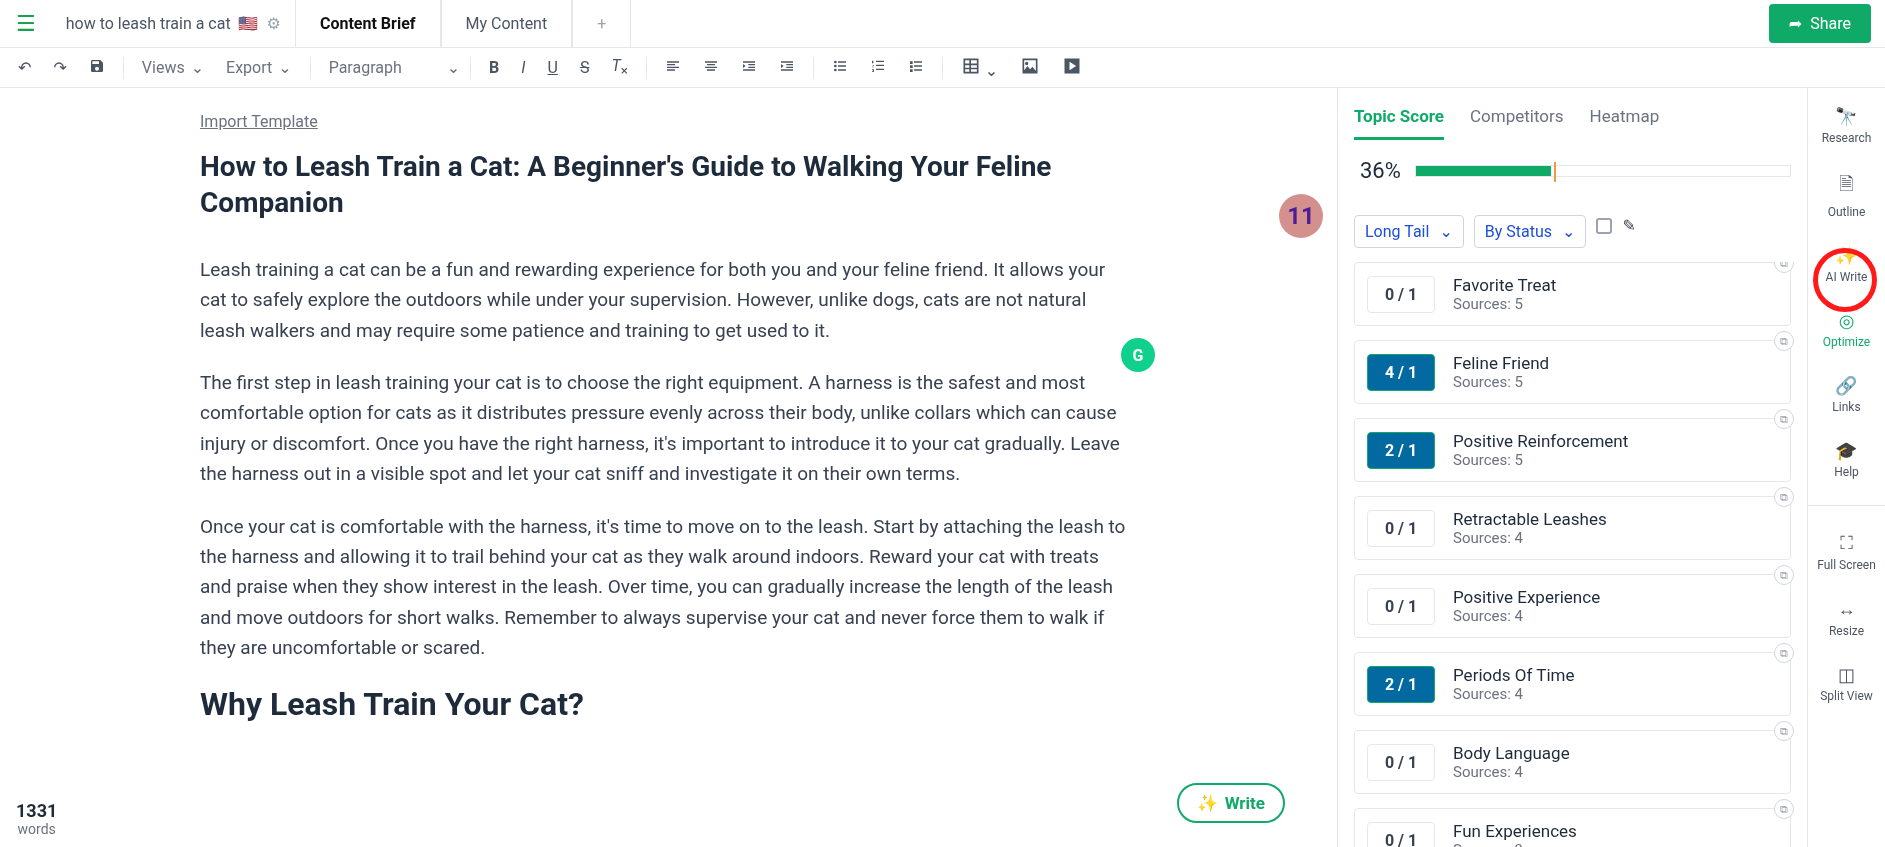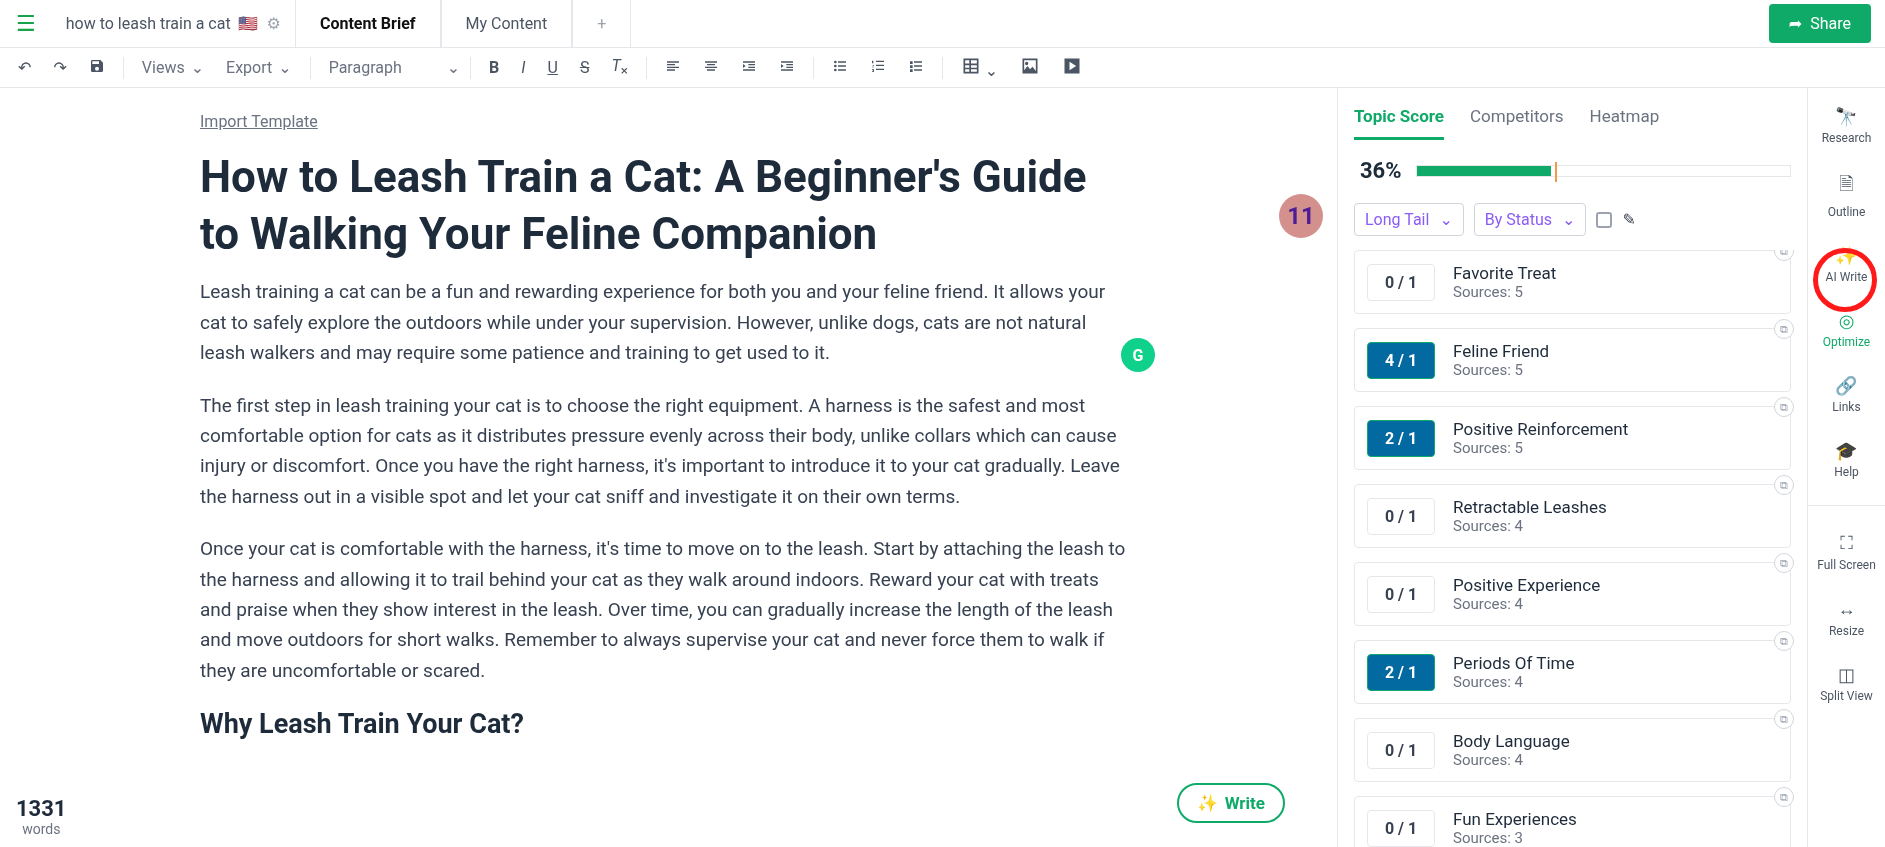--- a/index.html
+++ b/index.html
@@ -19,38 +19,38 @@
 .tb-btn { padding: 6px 8px; cursor: pointer; font-size: 16px; color: #4b5563; }
 .tb-sep { width: 1px; height: 22px; background: #e5e7eb; margin: 0 4px; }
 .tb-dd { display: flex; align-items: center; gap: 6px; padding: 4px 8px; cursor: pointer; }
 .tb-dd.paragraph { width: 120px; }
 .main { flex: 1; display: flex; overflow: hidden; }
 .editor-wrap { flex: 1; position: relative; overflow: auto; }
 .editor { max-width: 930px; margin: 24px 60px 0 200px; }
 .import-link { color: #6b7280; text-decoration: underline; cursor: pointer; }
 .badge-11 { position: absolute; top: 106px; right: 14px; width: 44px; height: 44px; background: #d4908c; border-radius: 50%; color: #4c1d95; display: flex; align-items: center; justify-content: center; font-weight: 700; font-size: 24px; }
 .grammarly { position: absolute; top: 250px; right: 182px; width: 34px; height: 34px; border-radius: 50%; background: #0fd18c; color: #fff; display: flex; align-items: center; justify-content: center; font-weight: 700; }
-h1.article-title { font-size: 44px; font-weight: 700; line-height: 1.3; margin: 18px 0 14px 0; color: #1e2b3b; }
+h1.article-title { font-size: 28px; font-weight: 700; line-height: 1.3; margin: 18px 0 33px 0; color: #1e2b3b; }
 .editor p { font-size: 19px; line-height: 1.6; color: #374151; margin-bottom: 22px; }
-.editor h2 { font-size: 27px; font-weight: 700; margin: 10px 0 20px 0; color: #1e2b3b; }
+.editor h2 { font-size: 32px; font-weight: 700; margin: 10px 0 20px 0; color: #1e2b3b; }
 .wc { position: absolute; bottom: 0; left: 6px; padding: 10px; text-align: center; }
-.wc .n { font-weight: 700; font-size: 22px; color: #1e2b3b; }
+.wc .n { font-weight: 700; font-size: 18px; color: #1e2b3b; }
 .wc .l { font-size: 14px; color: #6b7280; }
 .write-btn { position: absolute; bottom: 24px; right: 52px; border: 2px solid #0fa968; color: #0fa968; background: #fff; padding: 8px 18px; border-radius: 22px; font-weight: 700; font-size: 17px; display: flex; align-items: center; gap: 6px; cursor: pointer; }
 .right-panel { width: 470px; border-left: 1px solid #e5e7eb; display: flex; flex-direction: column; padding-top: 0; }
 .rp-tabs { display: flex; gap: 26px; padding: 18px 16px 0 16px; font-size: 17px; color: #6b7280; }
 .rp-tab { padding-bottom: 11px; cursor: pointer; }
 .rp-tab.active { color: #0fa968; font-weight: 700; border-bottom: 3px solid #0fa968; }
 .score-row { display: flex; align-items: center; gap: 14px; padding: 18px 16px 12px 22px; }
-.score-val { font-size: 22px; font-weight: 700; color: #1e2b3b; }
+.score-val { font-size: 22px; font-weight: 400; color: #1e2b3b; }
 .score-bar { flex: 1; height: 12px; border: 1px solid #e5e7eb; position: relative; }
 .score-fill { background: #0fa968; height: 100%; }
 .score-tick { position: absolute; top: -4px; height: 20px; width: 2px; background: #f2994a; }
 .filter-row { display: flex; gap: 10px; padding: 8px 16px 14px 16px; align-items: center; }
-.pill { border: 1px solid #d1d5db; border-radius: 4px; padding: 6px 10px; display: flex; align-items: center; gap: 10px; color: #8b5cf6; cursor: pointer; }
+.pill { border: 1px solid #d1d5db; border-radius: 4px; padding: 6px 10px; display: flex; align-items: center; gap: 10px; color: #1d4ed8; cursor: pointer; margin-top: 12px; }
 .checkbox { width: 16px; height: 16px; border: 2px solid #9ca3af; border-radius: 3px; }
 .pencil { color: #374151; font-size: 16px; }
 .topics { flex: 1; overflow: auto; padding: 0 16px 16px 16px; }
 .topic-card { border: 1px solid #e5e7eb; border-radius: 4px; padding: 12px; display: flex; align-items: center; gap: 18px; margin-bottom: 14px; position: relative; }
 .topic-count { border-radius: 4px; padding: 8px 16px; font-weight: 700; border: 1px solid #e5e7eb; color: #374151; min-width: 68px; text-align: center; }
 .topic-count.hit { background: #0369a1; color: #fff; border-color: #0fa968; }
 .topic-text .n { font-size: 17px; color: #1e2b3b; }
 .topic-text .s { font-size: 15px; color: #6b7280; }
 .copy-icon { position: absolute; top: -10px; right: -4px; width: 20px; height: 20px; border-radius: 50%; border: 1px solid #d1d5db; background: #fff; font-size: 11px; display: flex; align-items: center; justify-content: center; color: #9ca3af; }
 .sidebar-right { width: 78px; border-left: 1px solid #e5e7eb; display: flex; flex-direction: column; align-items: center; padding-top: 14px; gap: 18px; font-size: 12px; color: #4b5563; text-align: center; }

